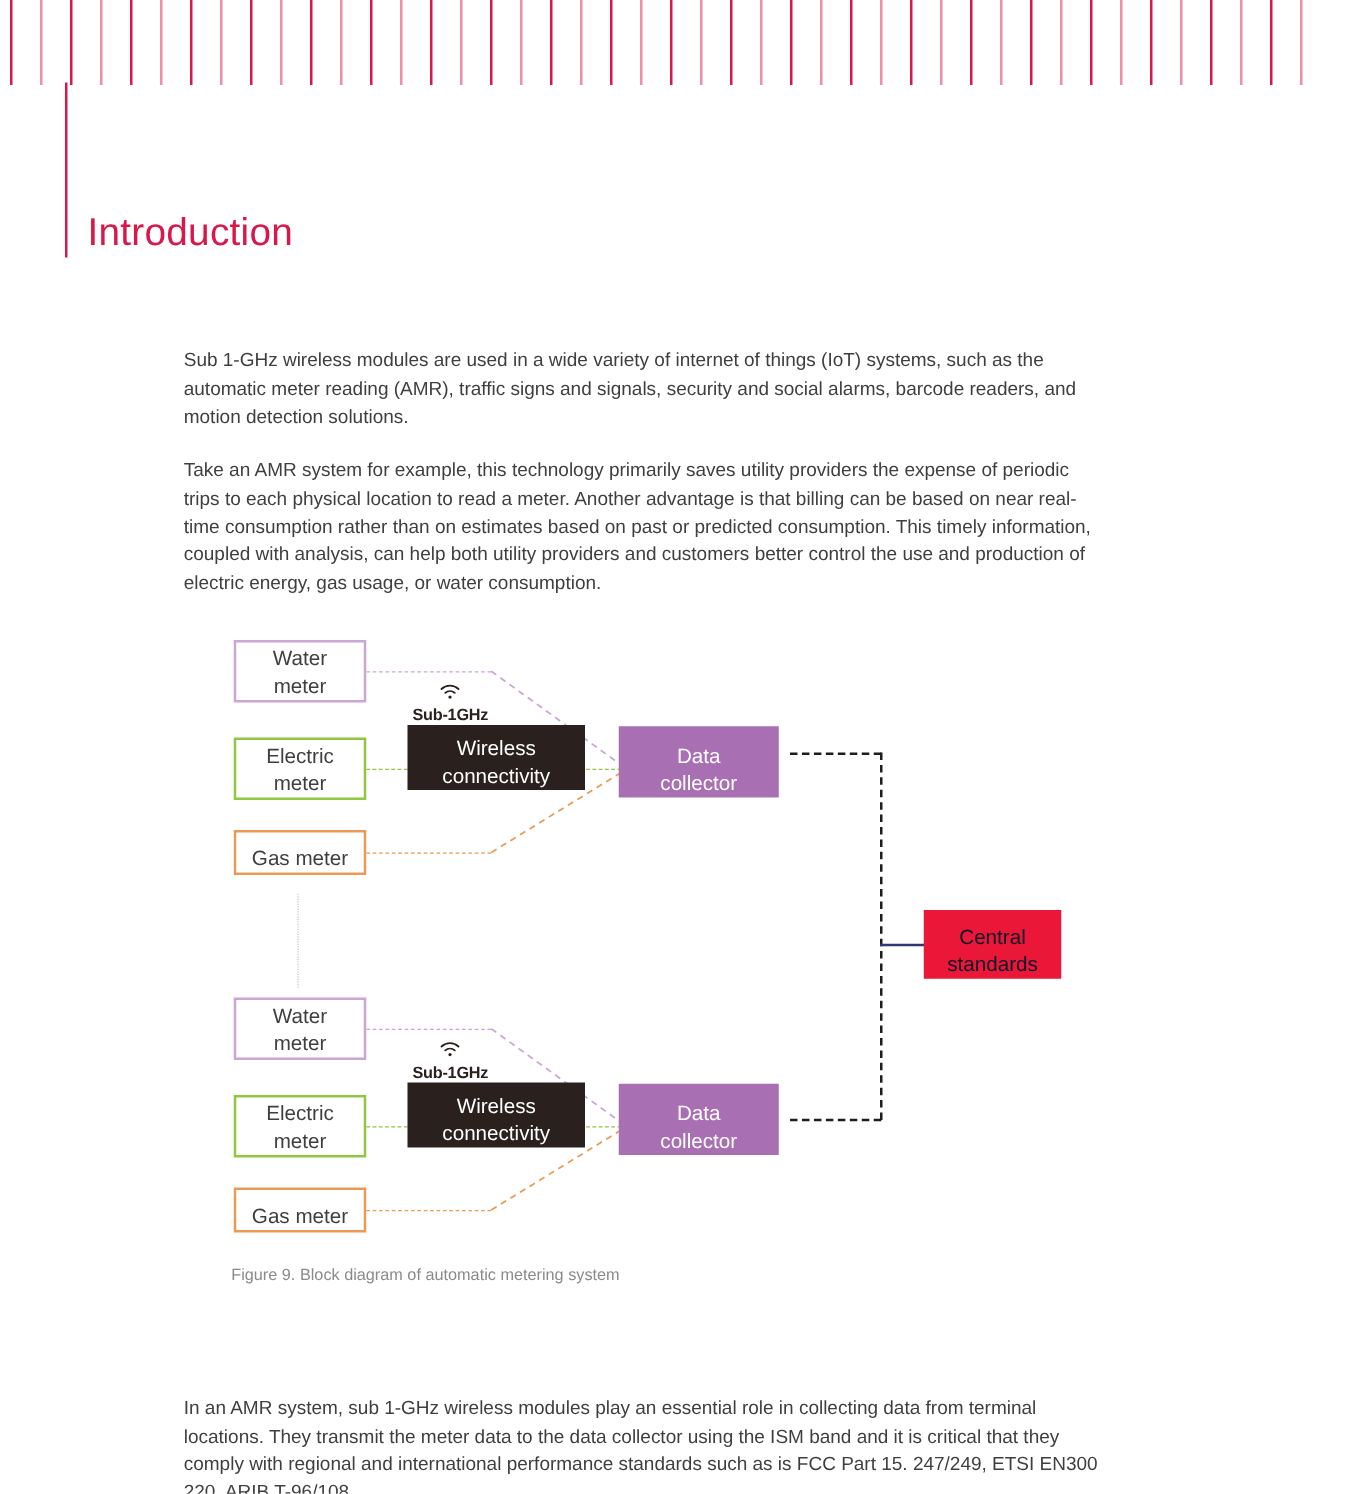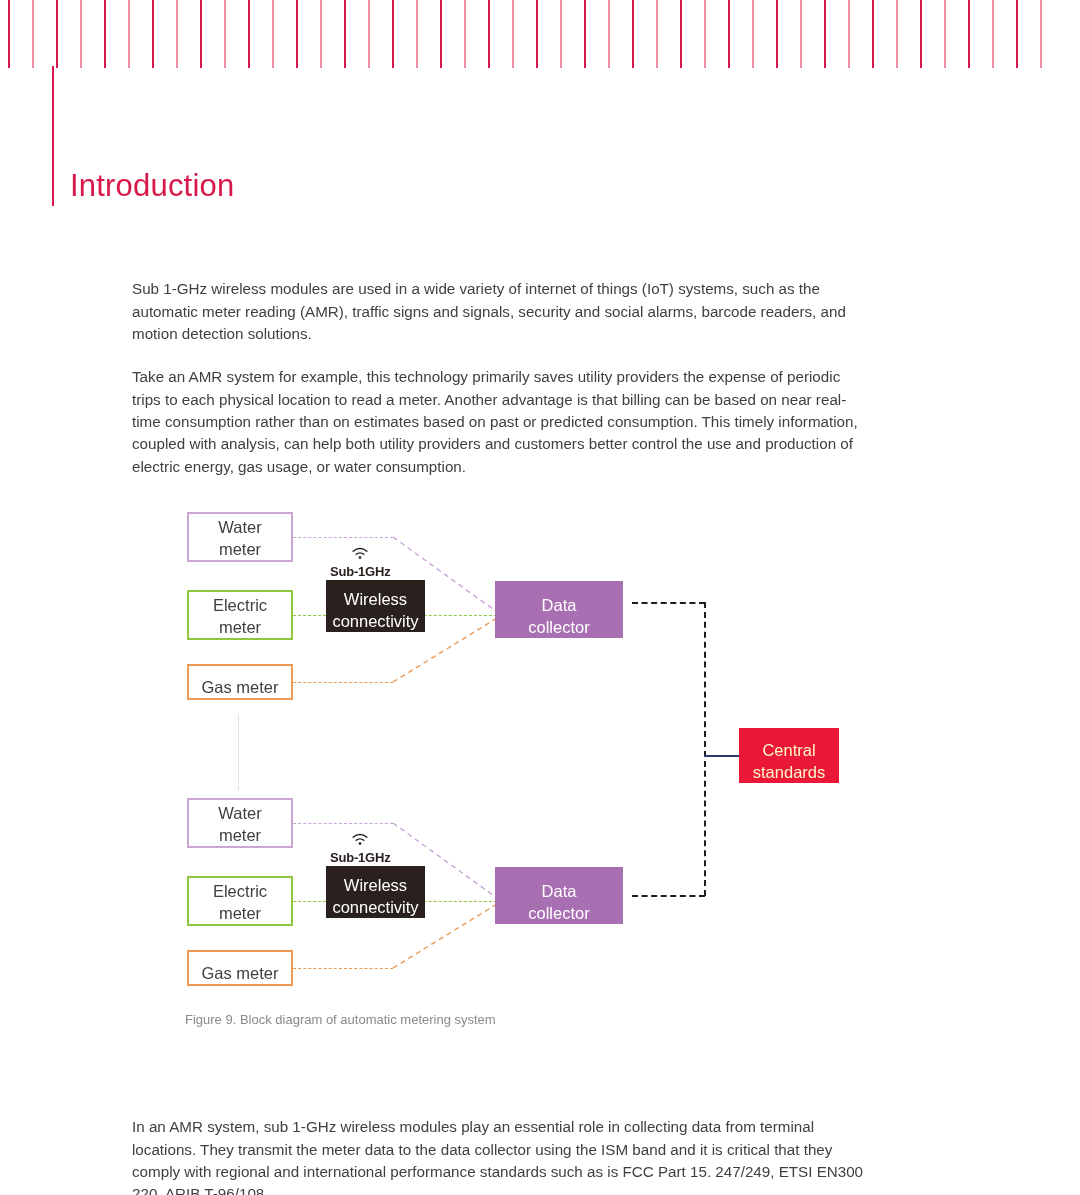--- a/index.html
+++ b/index.html
@@ -47,21 +47,21 @@
     font-size: 31px;
     font-weight: 300;
     letter-spacing: 0.2px;
     color: #d8184a;
     white-space: nowrap;
   }
 
   
   .copy {
     position: absolute;
-    left: 132px;
+    left: 147px;
     width: 740px;
     font-size: 15.2px;
     line-height: 22.4px;
     color: #3f3f3f;
   }
   #para-1 { top: 263px; }
   #para-2 { top: 351px; }
   #para-3 { top: 1101px; }
 
   
@@ -93,32 +93,32 @@
     color: #3f3f3f;
     width: 106px;
   }
   .meter.water    { border-color: #c9a6d4; }
   .meter.electric { border-color: #8fc740; }
   .meter.gas      { border-color: #ea9a55; }
 
   .wireless {
     background: #2a211f;
     color: #ffffff;
-    width: 99px;
+    width: 142px;
     font-size: 16.5px;
   }
   .collector {
     background: #a86fb3;
     color: #ffffff;
     width: 128px;
   }
   .database {
     background: #ea1738;
-    color: #fef9c3;
-    width: 100px;
+    color: #0f172a;
+    width: 110px;
   }
 
   .sub-ghz {
     position: absolute;
     display: flex;
     flex-direction: column;
     align-items: center;
     font-size: 13px;
     font-weight: bold;
     color: #2a211f;

